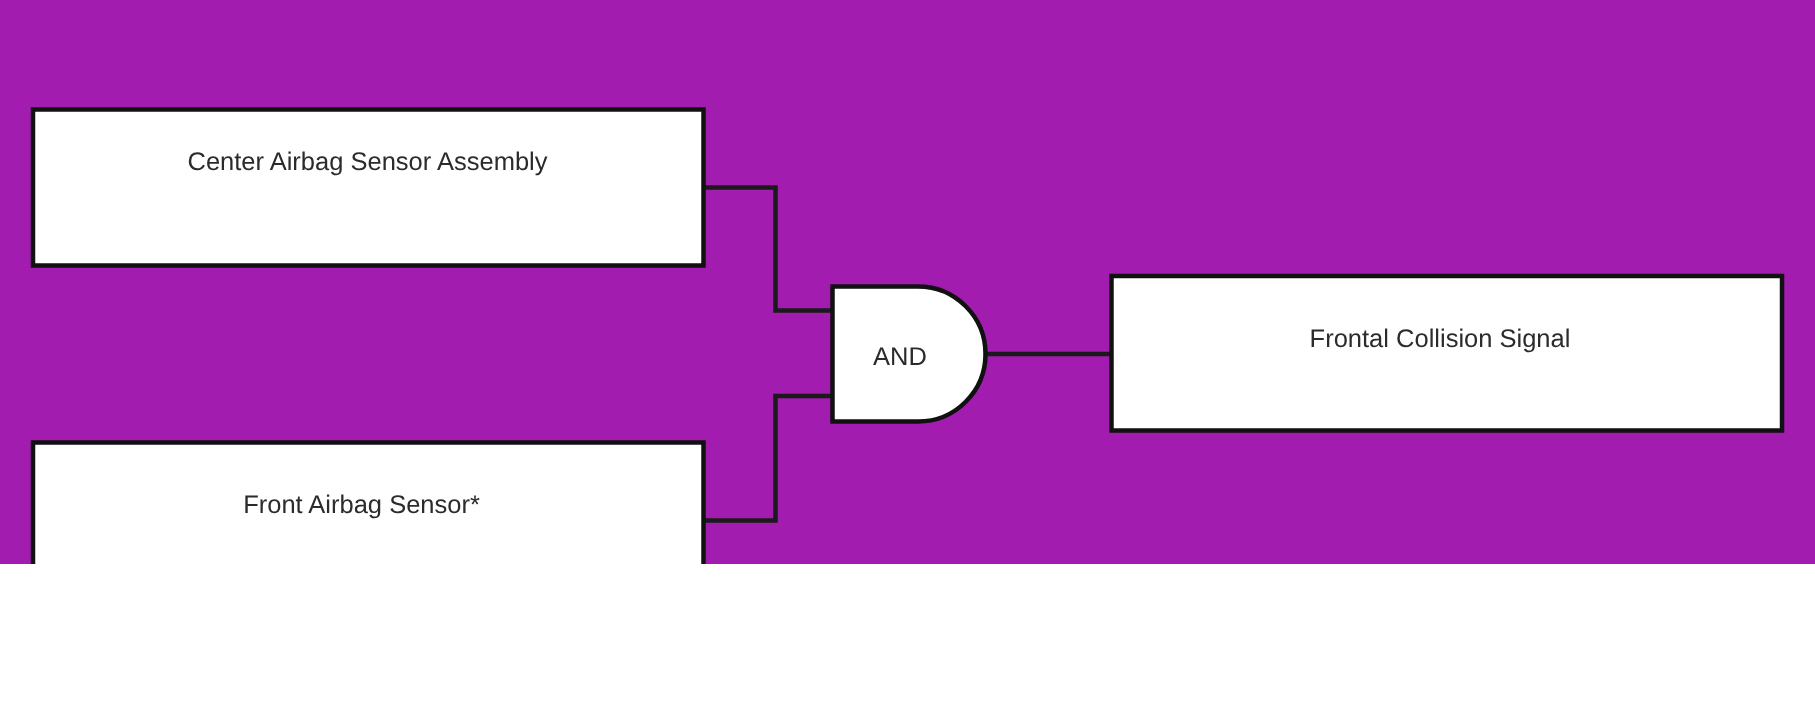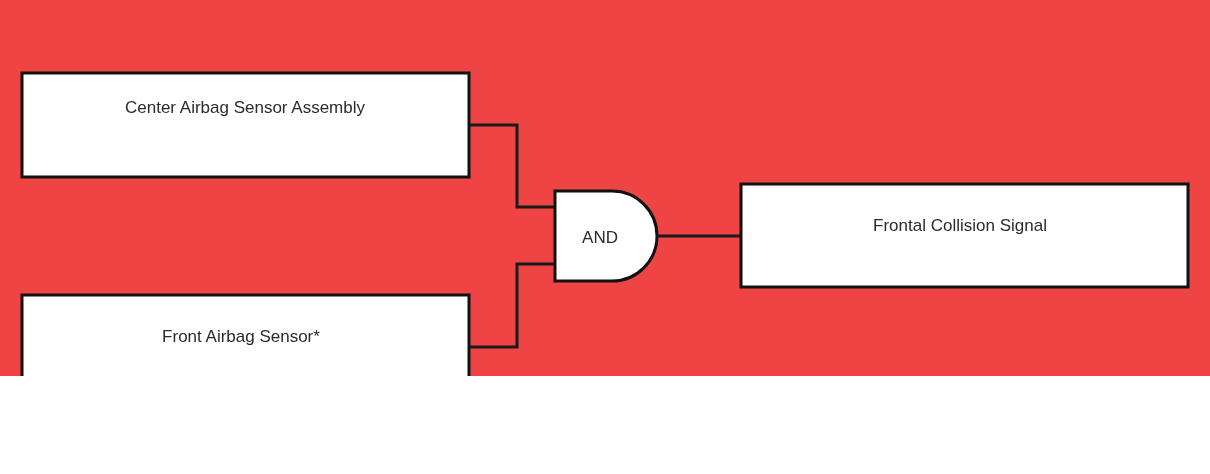--- a/index.html
+++ b/index.html
@@ -9,21 +9,21 @@
     background: #ffffff;
   }
   body {
     font-family: "Liberation Sans", sans-serif;
     -webkit-font-smoothing: antialiased;
   }
   #diagram-root {
     position: relative;
     width: 1210px;
     height: 376px;
-    background: #ef4444;
+    background: #a21caf;
     overflow: hidden;
   }
   svg.diagram-canvas {
     position: absolute;
     top: 0;
     left: 0;
     width: 1210px;
     height: 474px;
     display: block;
   }

